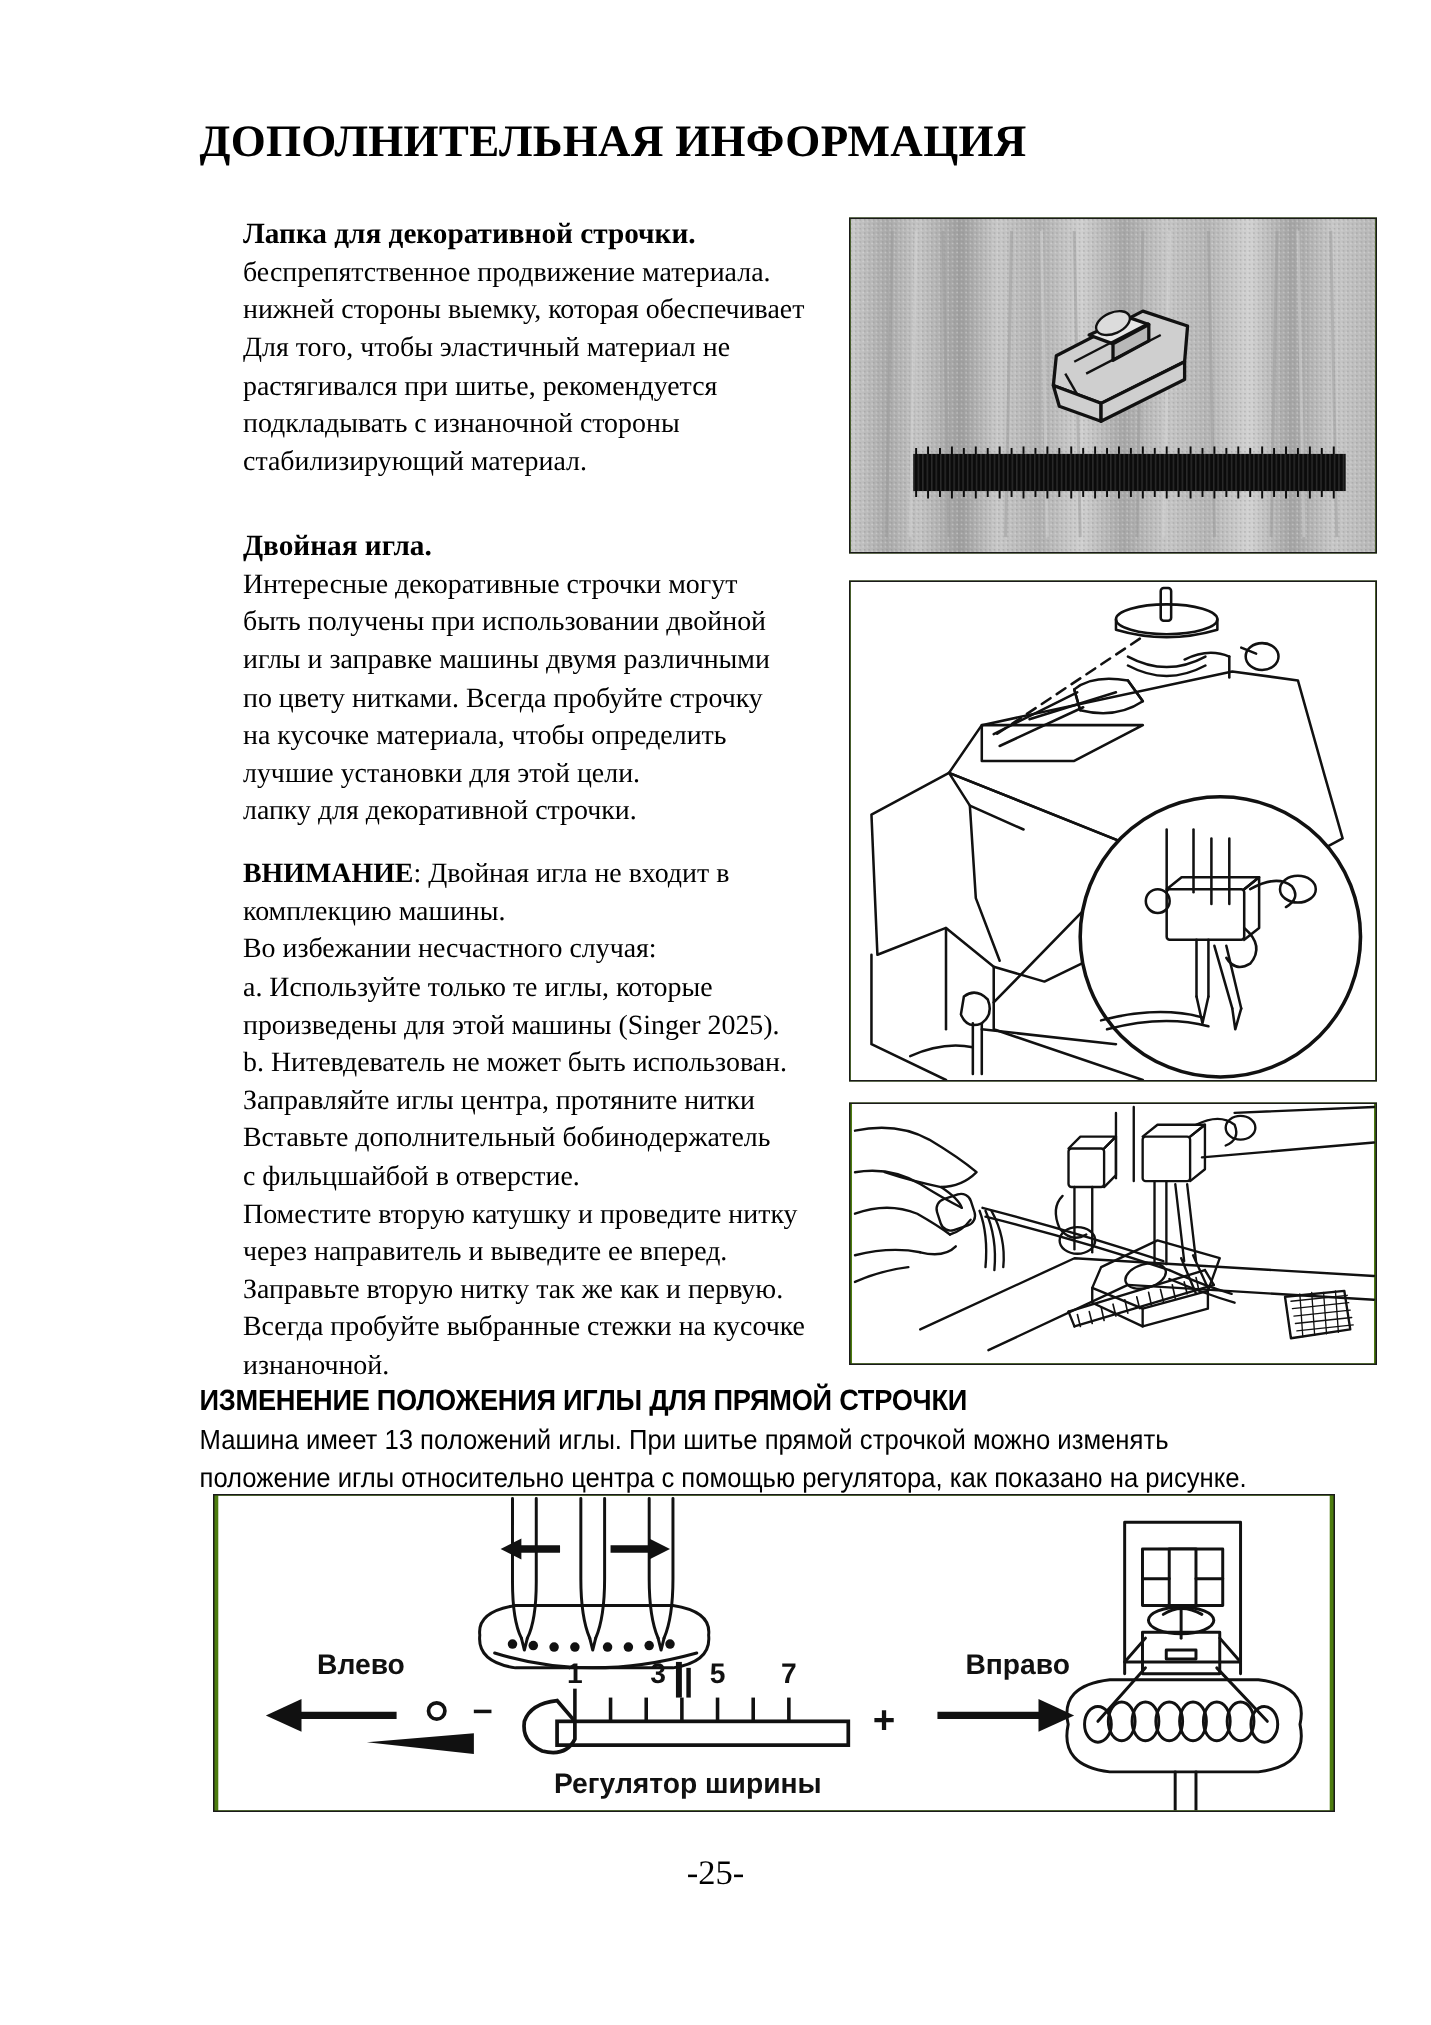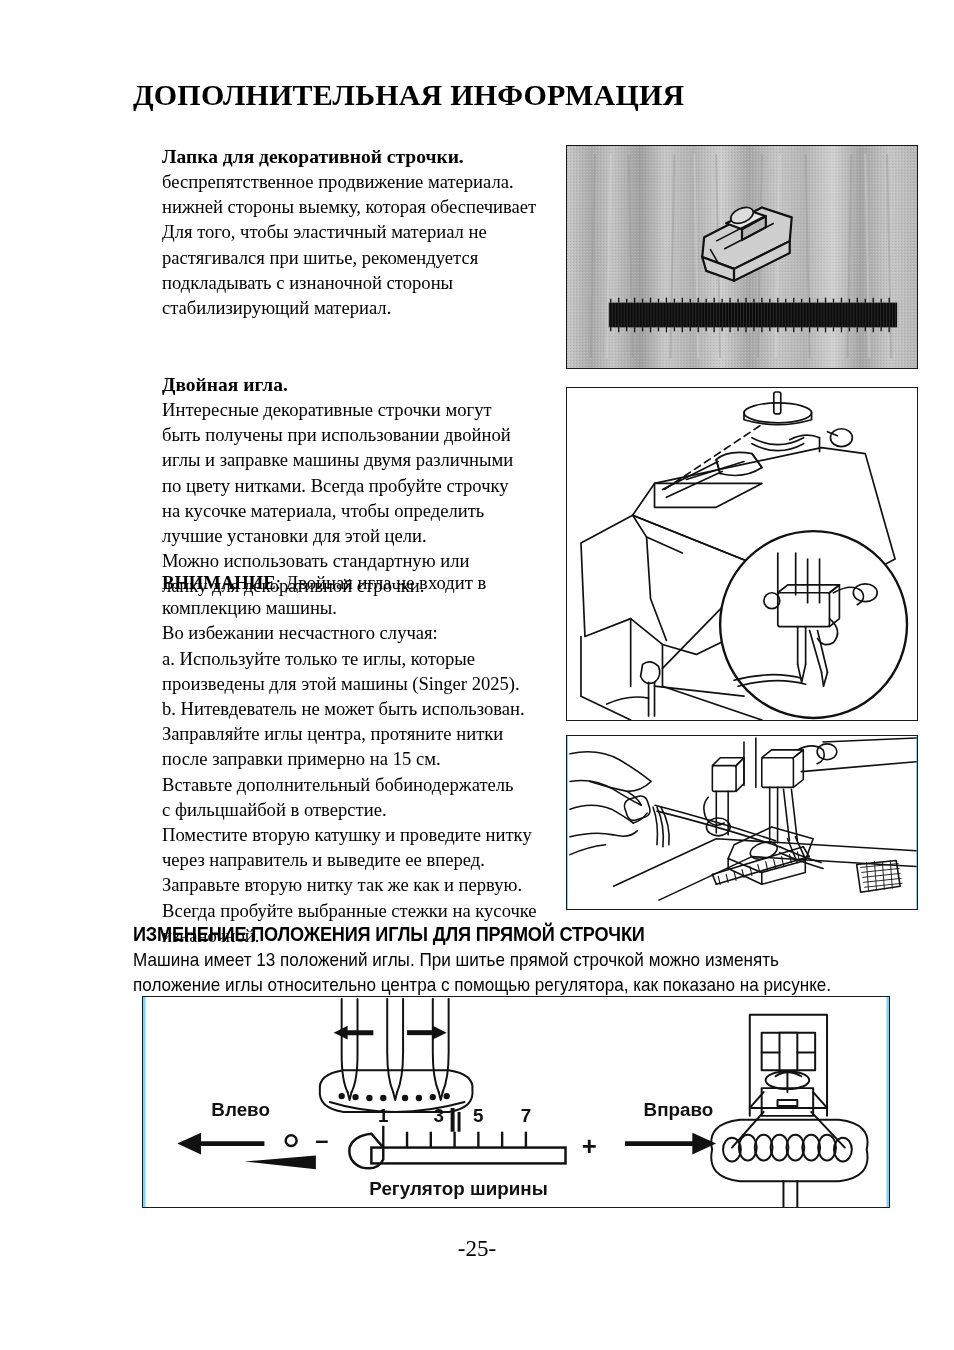--- a/index.html
+++ b/index.html
@@ -43,21 +43,21 @@
     position: absolute;
     left: 133px;
     font-size: 18.6px;
     line-height: 25.2px;
     margin-left: 29px;
   }
   .body-col p {
     margin: 0;
   }
   .blk-1 { top: 144px; width: 420px; }
-  .blk-2 { top: 372px; width: 400px; }
+  .blk-2 { top: 352px; width: 400px; }
   .blk-3 { top: 570px; width: 425px; }
 
   .strong { font-weight: bold; }
 
   
   .sans-sec {
     position: absolute;
     left: 133px;
     top: 922px;
     width: 760px;
@@ -87,21 +87,21 @@
     width: 954px;
     text-align: center;
     font-size: 23px;
   }
 
   
   .fig {
     position: absolute;
     border: 1.6px solid #1a1a1a;
     box-sizing: border-box;
-    background: #7dd3fc;
+    background: #4d7c0f;
     overflow: hidden;
   }
   #fig-satin-foot { left: 566px; top: 145px; width: 352px; height: 224px; }
   #fig-twin-needle { left: 566px; top: 387px; width: 352px; height: 334px; }
   #fig-thread-hand { left: 566px; top: 735px; width: 352px; height: 175px; }
   #fig-needle-position { left: 142px; top: 996px; width: 748px; height: 212px; }
 
   .fig svg { display: block; width: 100%; height: 100%; }
 </style>
 </head>
@@ -122,33 +122,31 @@
   </div>
 
   <div class="body-col blk-2">
     <p class="sec-head">Двойная игла.</p>
     <p>Интересные декоративные строчки могут</p>
     <p>быть получены при использовании двойной</p>
     <p> иглы и заправке машины двумя различными</p>
     <p>по цвету нитками. Всегда пробуйте строчку</p>
     <p>на кусочке материала, чтобы определить</p>
     <p>лучшие установки для этой цели.</p>
-    <p>Можно использовать стандартную или</p>
     <p>лапку для декоративной строчки.</p>
   </div>
 
   <div class="body-col blk-3">
     <p><span class="strong">ВНИМАНИЕ</span><span>: Двойная игла не входит в</span></p>
     <p>комплекцию машины.</p>
     <p>Во избежании несчастного случая:</p>
     <p>a. Используйте только те иглы, которые</p>
     <p>произведены для этой машины (Singer 2025).</p>
     <p>b. Нитевдеватель не может быть использован.</p>
     <p>Заправляйте иглы центра, протяните нитки</p>
-    <p>после заправки примерно на  15 см.</p>
     <p>Вставьте дополнительный бобинодержатель</p>
     <p>с фильцшайбой в отверстие.</p>
     <p>Поместите вторую катушку и проведите нитку</p>
     <p>через направитель и выведите ее вперед.</p>
     <p>Заправьте вторую нитку так же как и первую.</p>
     <p>Всегда пробуйте выбранные стежки на кусочке</p>
     <p>изнаночной.</p>
   </div>
 
   <div class="fig" id="fig-satin-foot">

